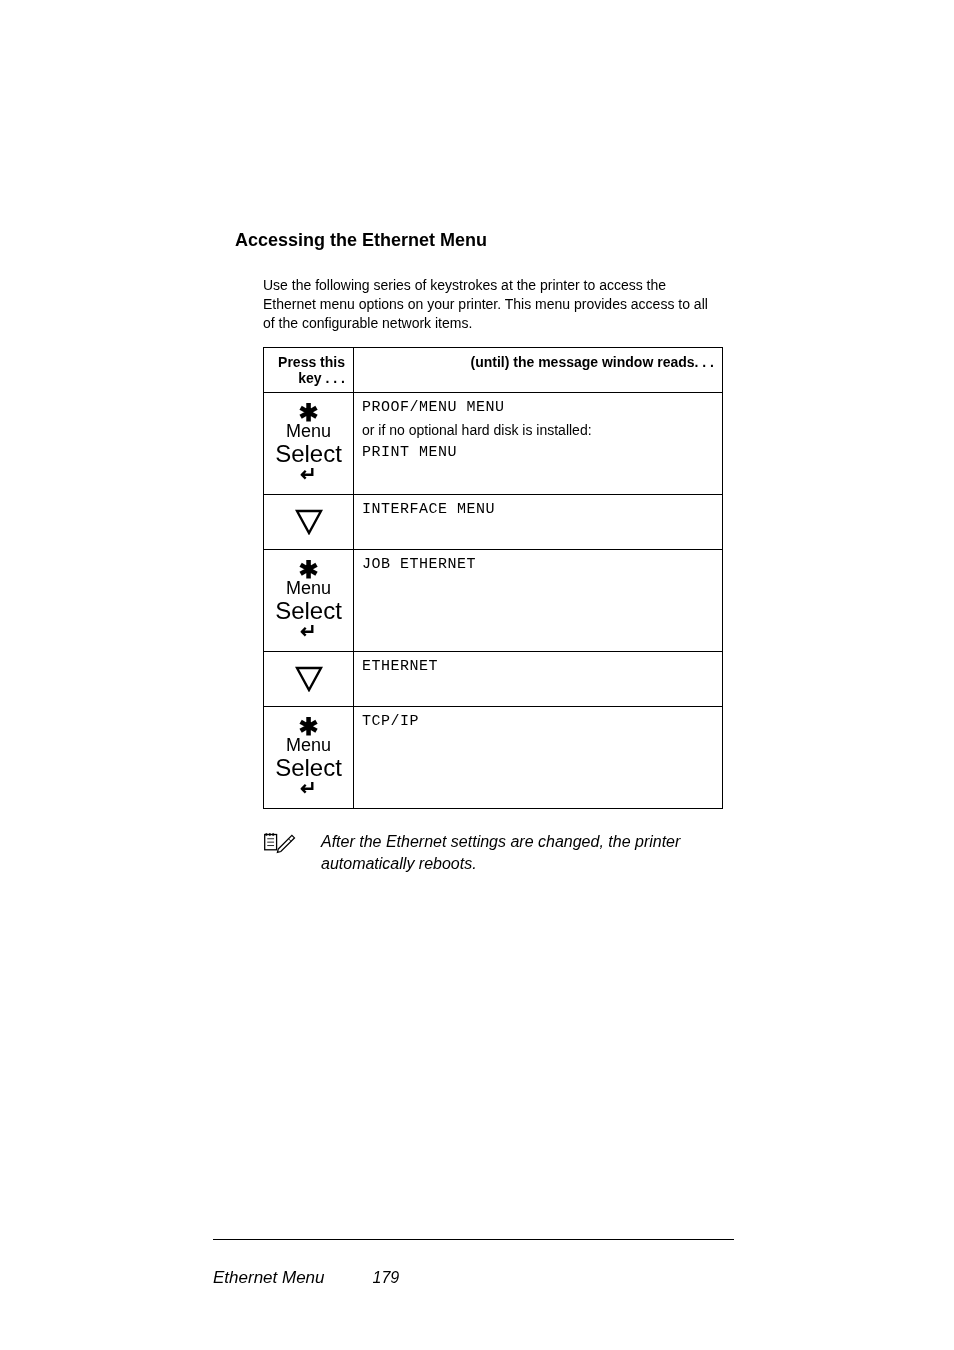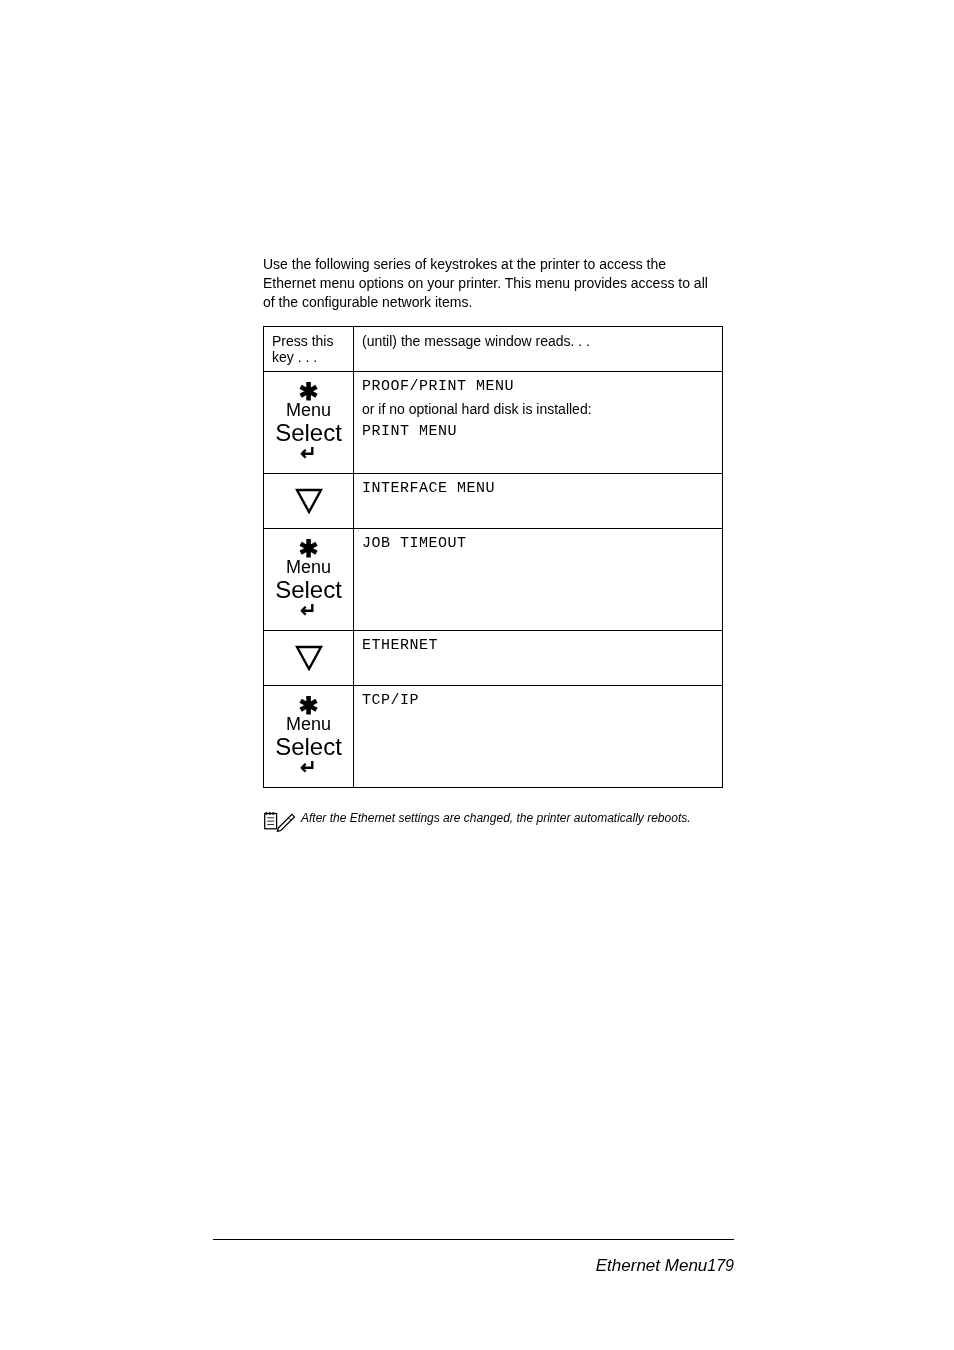--- a/index.html
+++ b/index.html
@@ -34,22 +34,22 @@
       border-collapse: collapse;
       width: 460px;
     }
     table.maintable th, table.maintable td {
       border: 1px solid #000;
       padding: 6px 8px;
       vertical-align: top;
       font-size: 14px;
     }
     table.maintable th {
-      font-weight: normal;
-      text-align: left;
+      font-weight: bold;
+      text-align: right;
     }
     table.maintable td.keycell {
       width: 90px;
       text-align: center;
       vertical-align: middle;
       padding: 10px 6px;
     }
     .mono {
       font-family: "Courier New", Courier, monospace;
       font-size: 15px;
@@ -98,55 +98,57 @@
       align-items: flex-start;
       margin-top: 22px;
       padding-left: 28px;
     }
     .note-icon svg {
       width: 34px;
       height: 24px;
     }
     .note-text {
       font-style: italic;
-      font-size: 12px;
-      margin-left: 4px;
+      font-size: 16px;
+      margin-left: 24px;
       line-height: 1.35;
     }
     
     .footer-rule {
       position: absolute;
       left: 213px;
       right: 220px;
       bottom: 110px;
       border-top: 1px solid #000;
     }
     .footer {
       position: absolute;
       left: 213px;
       right: 220px;
-      bottom: 74px;
+      bottom: 62px;
       display: flex;
-      justify-content: flex-end;
+      justify-content: flex-start;
       align-items: baseline;
+      gap: 48px;
     }
     .footer-left {
       font-style: italic;
       font-size: 17px;
     }
     .footer-right {
       font-style: italic;
       font-size: 16px;
     }
   </style>
 </head>
 <body>
 
 <div class="page">
 
+  <div class="heading">Accessing the Ethernet Menu</div>
 
   <div class="intro">Use the following series of keystrokes at the printer to access the Ethernet menu options on your printer. This menu provides access to all of the configurable network items.</div>
 
   <table class="maintable">
     <thead>
       <tr>
         <th>Press this key . . .</th>
         <th>(until) the message window reads. . .</th>
       </tr>
     </thead>
@@ -155,21 +157,21 @@
       <tr>
         <td class="keycell">
           <div class="menu-key">
             <div class="star">✱</div>
             <div class="menu-label">Menu</div>
             <div class="select-label">Select</div>
             <div class="return-icon">↵</div>
           </div>
         </td>
         <td>
-          <div class="mono">PROOF/PRINT MENU</div>
+          <div class="mono">PROOF/MENU MENU</div>
           <div class="body-in-cell">or if no optional hard disk is installed:</div>
           <div class="mono">PRINT MENU</div>
         </td>
       </tr>
 
       <tr>
         <td class="keycell">
           <div class="down-key">
             <svg viewBox="0 0 28 26">
                 <polygon points="2,2 26,2 14,24" fill="none" stroke="#000" stroke-width="2.4"></polygon>
@@ -184,21 +186,21 @@
       <tr>
         <td class="keycell">
           <div class="menu-key">
             <div class="star">✱</div>
             <div class="menu-label">Menu</div>
             <div class="select-label">Select</div>
             <div class="return-icon">↵</div>
           </div>
         </td>
         <td>
-          <div class="mono">JOB TIMEOUT</div>
+          <div class="mono">JOB ETHERNET</div>
         </td>
       </tr>
 
       <tr>
         <td class="keycell">
           <div class="down-key">
             <svg viewBox="0 0 28 26">
                 <polygon points="2,2 26,2 14,24" fill="none" stroke="#000" stroke-width="2.4"></polygon>
               </svg>
           </div>

